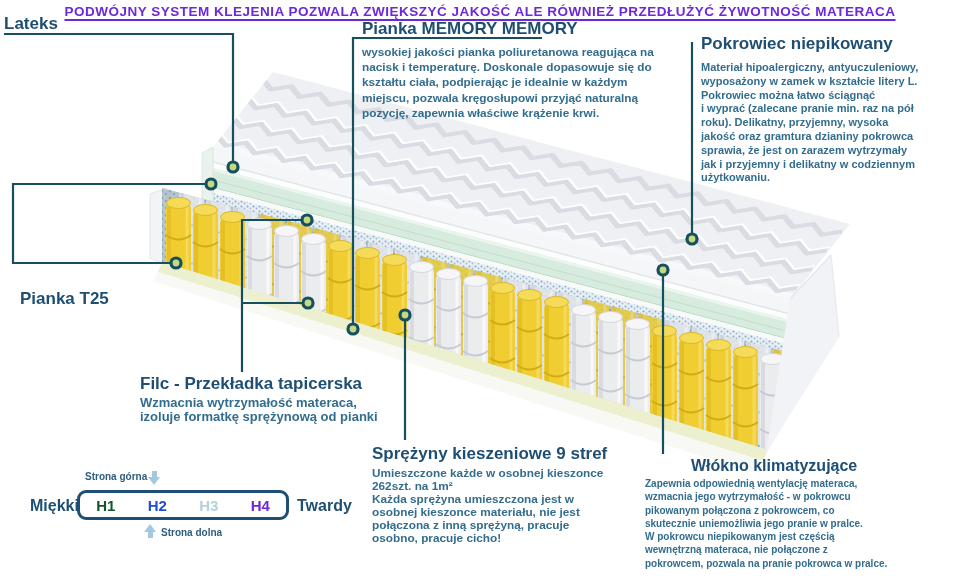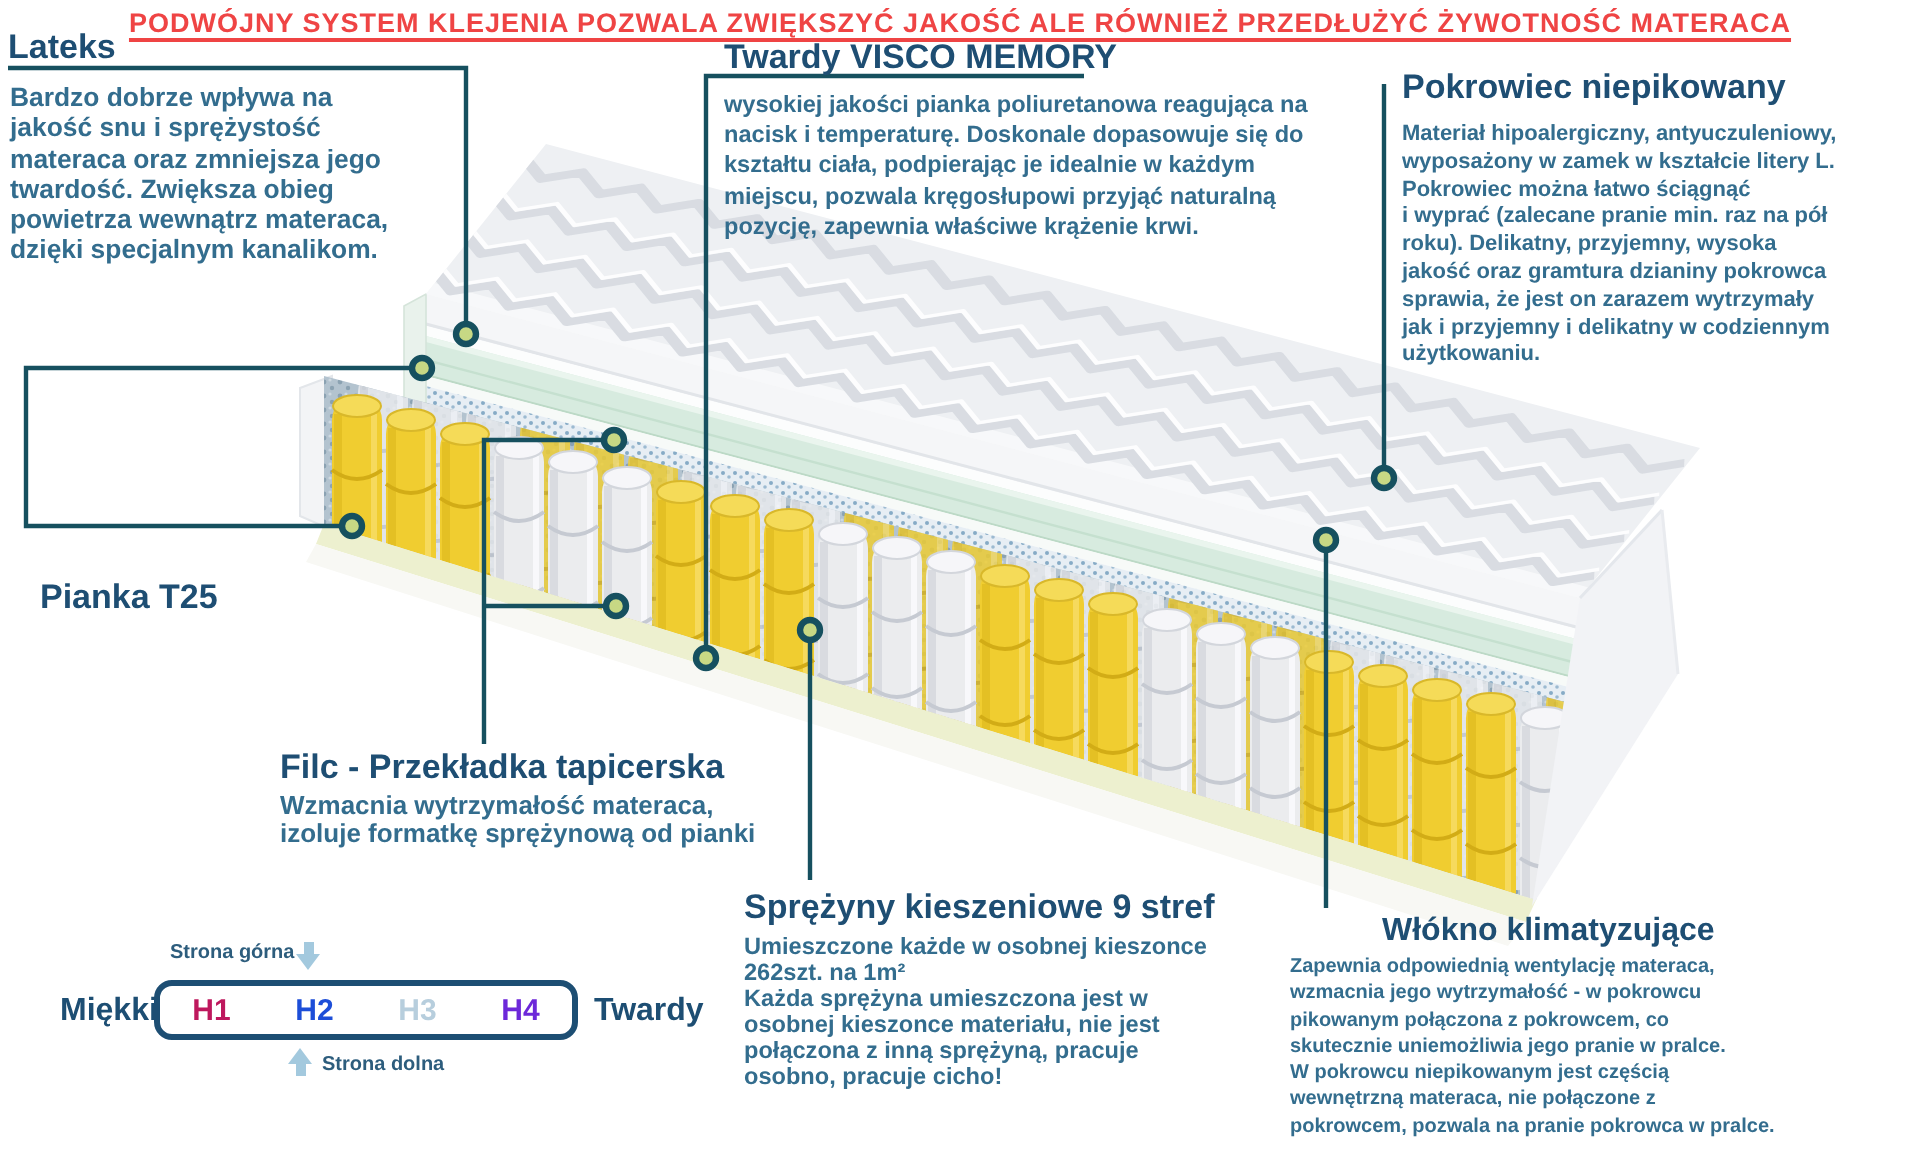--- a/index.html
+++ b/index.html
@@ -1,38 +1,38 @@
 <!DOCTYPE html>
 <html><head>
 <meta charset="utf-8">
 <style>
   html,body{margin:0;padding:0;background:#ffffff;}
   .stage{position:relative;width:960px;height:576px;overflow:hidden;background:#fff;
          font-family:"Liberation Sans",sans-serif;}
   .stage svg{position:absolute;left:0;top:0;}
   .banner{position:absolute;left:0;top:4px;width:960px;text-align:center;
-          font-size:13.5px;font-weight:700;letter-spacing:.5px;color:#ef4444;
+          font-size:13.5px;font-weight:700;letter-spacing:.5px;color:#6d28d9;
           text-decoration:underline;text-underline-offset:3px;text-decoration-thickness:1.5px;}
   .tblock{position:absolute;}
   .t-title{font-size:17px;font-weight:700;color:#1e4e73;white-space:pre;}
   .t-body{font-weight:700;color:#336d8e;white-space:pre;font-size:12.5px;line-height:15px;}
   .b-lateks{font-size:13.2px;line-height:15.3px;}
   .b-visco{font-size:11.8px;line-height:15.2px;}
   .b-pokrowiec{font-size:11px;line-height:13.8px;}
   .b-pianka{font-size:13px;line-height:14.3px;}
   .b-filc{font-size:13px;line-height:14px;}
   .b-sprezyny{font-size:11.8px;line-height:12.9px;}
   .b-wlokno{font-size:10px;line-height:13.3px;}
   
   .scale-side{position:absolute;font-size:16px;font-weight:700;color:#1d4e73;}
   .scale-box{position:absolute;left:77px;top:490px;width:206px;height:24px;
              border:3.5px solid #1d4e73;border-radius:9px;background:#fff;
              display:flex;align-items:center;justify-content:space-around;}
   .scale-box span{font-size:15px;font-weight:700;}
-  .lvl0{color:#be185d}.lvl1{color:#1d4ed8}.lvl2{color:#b7cedd}.lvl3{color:#6d28d9}
+  .lvl0{color:#14532d}.lvl1{color:#1d4ed8}.lvl2{color:#b7cedd}.lvl3{color:#6d28d9}
   .side-note{position:absolute;font-size:10px;font-weight:700;color:#2d5d7d;}
   .arrow{position:absolute;width:12px;}
   .arrow .stem{width:5px;height:6px;background:#a3c9de;margin:0 auto;}
   .arrow .head-down{width:0;height:0;border-left:6px solid transparent;border-right:6px solid transparent;border-top:8px solid #a3c9de;}
   .arrow .head-up{width:0;height:0;border-left:6px solid transparent;border-right:6px solid transparent;border-bottom:8px solid #a3c9de;}
 </style>
 </head>
 <body>
 
 <div class="stage">
@@ -193,31 +193,23 @@
       <circle cx="405" cy="315" r="5"></circle>
       <circle cx="663" cy="270" r="5"></circle>
     </g>
   </svg>
 
   <div class="banner">PODWÓJNY SYSTEM KLEJENIA POZWALA ZWIĘKSZYĆ JAKOŚĆ ALE RÓWNIEŻ PRZEDŁUŻYĆ ŻYWOTNOŚĆ MATERACA</div>
 
   <div class="tblock" style="left:4px;top:14px;">
     <div class="t-title">Lateks</div>
   </div>
-  <div class="tblock" style="left:5px;top:41px;">
-    <div class="t-body b-lateks">Bardzo dobrze wpływa na
-jakość snu i sprężystość
-materaca oraz zmniejsza jego
-twardość. Zwiększa obieg
-powietrza wewnątrz materaca,
-dzięki specjalnym kanalikom.</div>
-  </div>
 
   <div class="tblock" style="left:362px;top:19px;">
-    <div class="t-title">Twardy VISCO MEMORY</div>
+    <div class="t-title">Pianka MEMORY MEMORY</div>
   </div>
   <div class="tblock" style="left:362px;top:45px;">
     <div class="t-body b-visco">wysokiej jakości pianka poliuretanowa reagująca na
 nacisk i temperaturę. Doskonale dopasowuje się do
 kształtu ciała, podpierając je idealnie w każdym
 miejscu, pozwala kręgosłupowi przyjąć naturalną
 pozycję, zapewnia właściwe krążenie krwi.</div>
   </div>
 
   <div class="tblock" style="left:701px;top:34px;">

